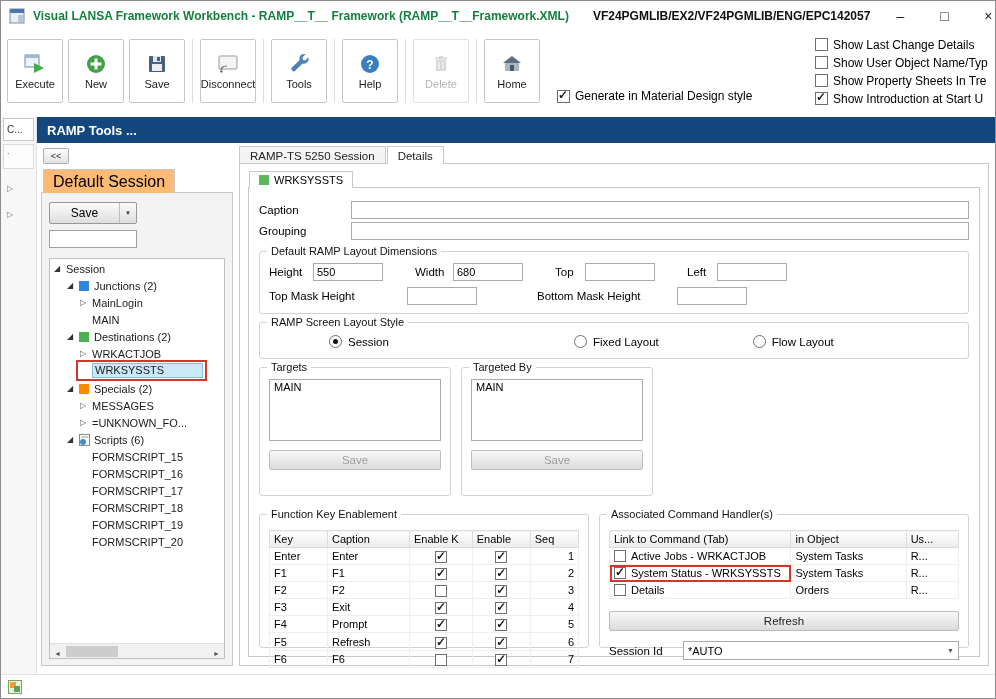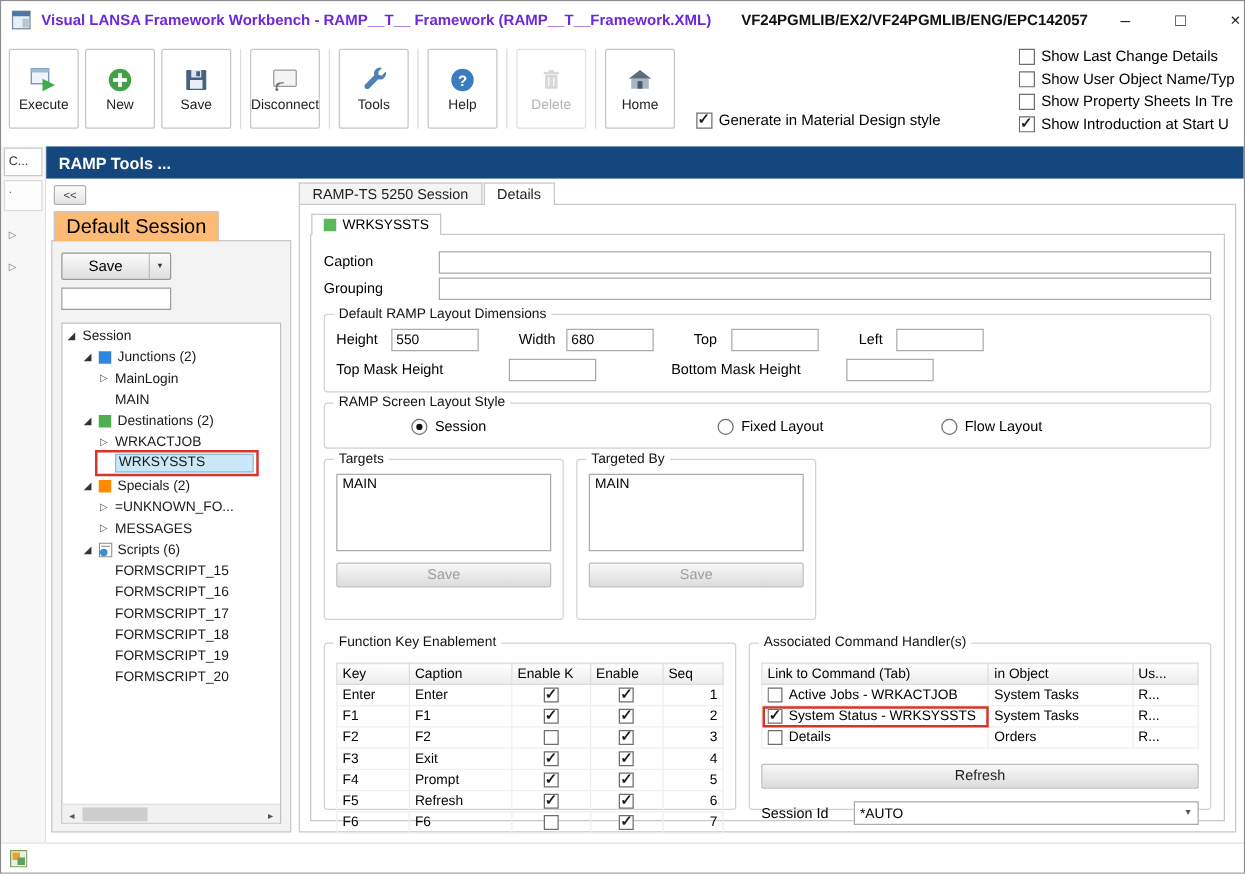--- a/index.html
+++ b/index.html
@@ -1,35 +1,35 @@
 <!DOCTYPE html>
 <html style="--header-blue: #15477F; --selection-blue: #CBE8F6; --annotation-red: #D8352A; --junctions-blue: #2E86DE; --destinations-green: #4CAF50; --specials-orange: #FF8C00; --subtab-green: #5CB85C;"><head>
 <meta charset="utf-8">
 <style>
 *{box-sizing:border-box;margin:0;padding:0}
 body{margin:0;background:#cfcfcf;font-family:"Liberation Sans",sans-serif}
 .window{width:996px;height:699px;background:#fff;border:1px solid #8c8c8c;display:flex;flex-direction:column;overflow:hidden;position:relative}
 
 
 .titlebar{height:30px;display:flex;align-items:center;padding-left:8px;gap:8px;background:#fff;flex:0 0 auto}
-.titlebar .title{font-size:12px;font-weight:bold;color:#6d28d9;white-space:nowrap}
+.titlebar .title{font-size:12px;font-weight:bold;color:#15803d;white-space:nowrap}
 .titlebar .session{font-size:12px;font-weight:bold;color:#111;margin-left:16px;white-space:nowrap}
 .win-controls{margin-left:auto;display:flex;height:30px;flex:0 0 auto}
 .win-ctl{width:44px;display:flex;align-items:center;justify-content:center;font-size:14px;color:#222}
 
 
 .toolbar{height:86px;position:relative;display:flex;align-items:flex-start;padding:8px 6px 0;gap:5px;flex:0 0 auto;background:#fff}
 .tb-btn{width:56px;height:64px;border:1px solid #c6c6c6;border-radius:2px;background:#fff;display:flex;flex-direction:column;align-items:center;justify-content:center;gap:3px;font-size:11px;color:#222}
 .tb-sep{width:1px;height:64px;background:#ddd;margin:0 2px;flex:0 0 auto}
 .tb-btn.disabled{color:#b3b3b3;border-color:#e0e0e0}
 .chk{width:13px;height:13px;border:1px solid #6e6e6e;background:#fff;display:inline-block;position:relative;flex:0 0 auto}
 .chk.checked::after{content:"✓";position:absolute;left:0;top:-3px;font-size:12px;font-weight:bold;color:#1a1a1a}
 .mat-chk{display:flex;align-items:center;gap:5px;font-size:12px;align-self:flex-end;margin:0 0 14px 12px;white-space:nowrap}
 .tb-options{position:absolute;top:7px;right:0;width:180px;display:flex;flex-direction:column;gap:4px}
-.tb-opt{display:flex;align-items:center;gap:5px;font-size:12px;white-space:nowrap;overflow:hidden}
+.tb-opt{display:flex;align-items:flex-start;gap:5px;font-size:12px;white-space:nowrap;overflow:hidden}
 
 
 .ramp{flex:1;display:flex;min-height:0}
 .strip{width:36px;border-right:1px solid #e0e0e0;background:#f7f7f7;display:flex;flex-direction:column;flex:0 0 auto}
 .strip-tab{margin:1px 2px 0;border:1px solid #c8c8c8;background:#fff;font-size:10px;padding:5px 3px;color:#333}
 .strip-box{margin:3px 2px 0;border:1px solid #dadada;background:#fdfdfd;font-size:9px;padding:1px 3px 12px;color:#555}
 .strip-arrow{margin:8px 0 0 6px}
 .strip-arrow::before{content:"▷";font-size:8px;color:#777}
 .ramp-right{flex:1;display:flex;flex-direction:column;min-width:0}
 .ramp-header{height:26px;background:var(--header-blue,#15477F);color:#fff;font-weight:bold;font-size:13px;display:flex;align-items:center;padding-left:10px;flex:0 0 auto}
@@ -307,25 +307,25 @@
                   <span class="exp"></span>
                   <span class="lbl">WRKSYSSTS</span>
                 </div>
                 <div class="tree-row lvl1">
                   <span class="exp expanded"></span>
                   <span class="sqicon sq-specials"></span>
                   <span class="lbl">Specials (2)</span>
                 </div>
                 <div class="tree-row lvl2">
                   <span class="exp collapsed"></span>
+                  <span class="lbl">MESSAGES</span>
+                </div>
+                <div class="tree-row lvl2">
+                  <span class="exp collapsed"></span>
                   <span class="lbl">=UNKNOWN_FO...</span>
-                </div>
-                <div class="tree-row lvl2">
-                  <span class="exp collapsed"></span>
-                  <span class="lbl">MESSAGES</span>
                 </div>
                 <div class="tree-row lvl1">
                   <span class="exp expanded"></span>
                   <span class="scripts-ic">
                       <svg width="11" height="12">
                         <rect x="0.5" y="0.5" width="10" height="11" fill="#fff" stroke="#8a8a8a"></rect>
                         <line x1="2" y1="3" x2="9" y2="3" stroke="#9a9a9a"></line>
                         <circle cx="4" cy="8" r="3" fill="#3f8fd0"></circle>
                       </svg>
                     </span>

